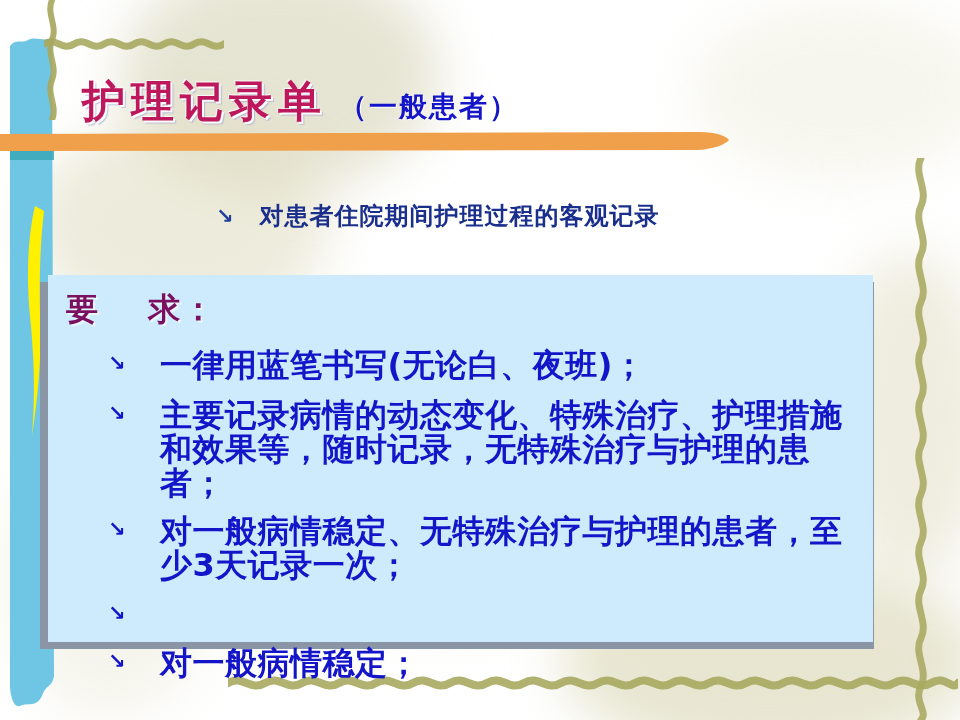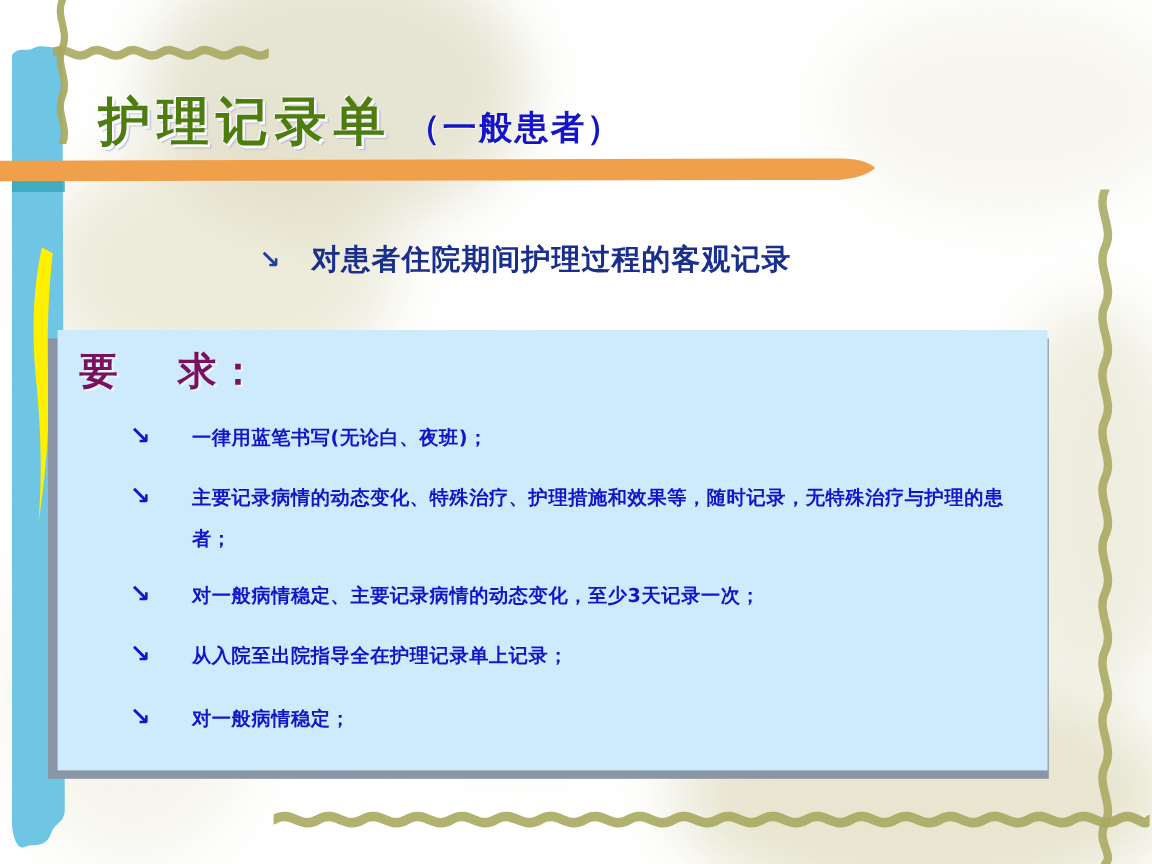--- a/index.html
+++ b/index.html
@@ -33,21 +33,21 @@
   .vine-right-v{left:912px;top:158px;}
   .vine-bottom-h{left:228px;top:672px;}
 
   
   .orange-bar{position:absolute;left:0;top:131px;width:730px;height:22px;}
 
   
   .title-row{position:absolute;left:82px;top:73px;display:flex;align-items:baseline;white-space:nowrap;}
   .title-main{
     font-family:"DejaVu Sans","Liberation Sans",sans-serif;
-    font-size:43px;font-weight:bold;color:#4d7c0f;
+    font-size:43px;font-weight:bold;color:#be185d;
     letter-spacing:6px;
     text-shadow:
       2px 2px 0 rgba(255,255,255,.95),
       3px 3px 1px rgba(150,150,210,.55),
       -1px -1px 0 rgba(255,255,255,.8);
   }
   .title-sub{
     font-size:28px;font-weight:bold;color:#1414c8;
     letter-spacing:2px;margin-left:12px;
     text-shadow:1px 1px 0 rgba(255,255,255,.9);
@@ -64,21 +64,21 @@
   .box{position:absolute;left:48px;top:275px;width:825px;height:367px;background:#cdebfd;}
 
   .req-head{position:absolute;left:66px;top:288px;font-size:32px;font-weight:bold;
     color:#7b1060;letter-spacing:2px;
     text-shadow:2px 2px 0 rgba(255,255,255,.55);}
   .req-head .gap{display:inline-block;width:22px;}
 
   .list{position:absolute;left:108px;top:348px;width:760px;}
   .li{display:flex;align-items:flex-start;margin-bottom:14px;}
   .li-bullet{flex:0 0 auto;width:52px;color:#1414c8;font-size:21px;line-height:30px;font-weight:bold;}
-  .li-text{font-size:16px;font-weight:bold;color:#1414c8;line-height:34px;letter-spacing:.5px;}
+  .li-text{font-size:32px;font-weight:bold;color:#1414c8;line-height:34px;letter-spacing:.5px;}
   .li-1{margin-bottom:16px;}
   .li-2{margin-bottom:14px;}
   .li-3{margin-bottom:16px;}
   .li-4{margin-bottom:18px;}
 </style>
 </head>
 <body>
 
 <div class="slide">
 
@@ -163,25 +163,24 @@
     <div class="li li-1">
       <span class="li-bullet">↘</span>
       <span class="li-text">一律用蓝笔书写(无论白、夜班)；</span>
     </div>
     <div class="li li-2">
       <span class="li-bullet">↘</span>
       <span class="li-text">主要记录病情的动态变化、特殊治疗、护理措施和效果等，随时记录，无特殊治疗与护理的患者；</span>
     </div>
     <div class="li li-3">
       <span class="li-bullet">↘</span>
-      <span class="li-text">对一般病情稳定、主要记录病情的动态变化，至少3天记录一次；</span>
+      <span class="li-text">对一般病情稳定、无特殊治疗与护理的患者，至少3天记录一次；</span>
     </div>
     <div class="li li-4">
       <span class="li-bullet">↘</span>
-      <span class="li-text">从入院至出院指导全在护理记录单上记录；</span>
     </div>
     <div class="li li-5">
       <span class="li-bullet">↘</span>
       <span class="li-text">对一般病情稳定；</span>
     </div>
   </div>
 
 </div>
 
 </body></html>

